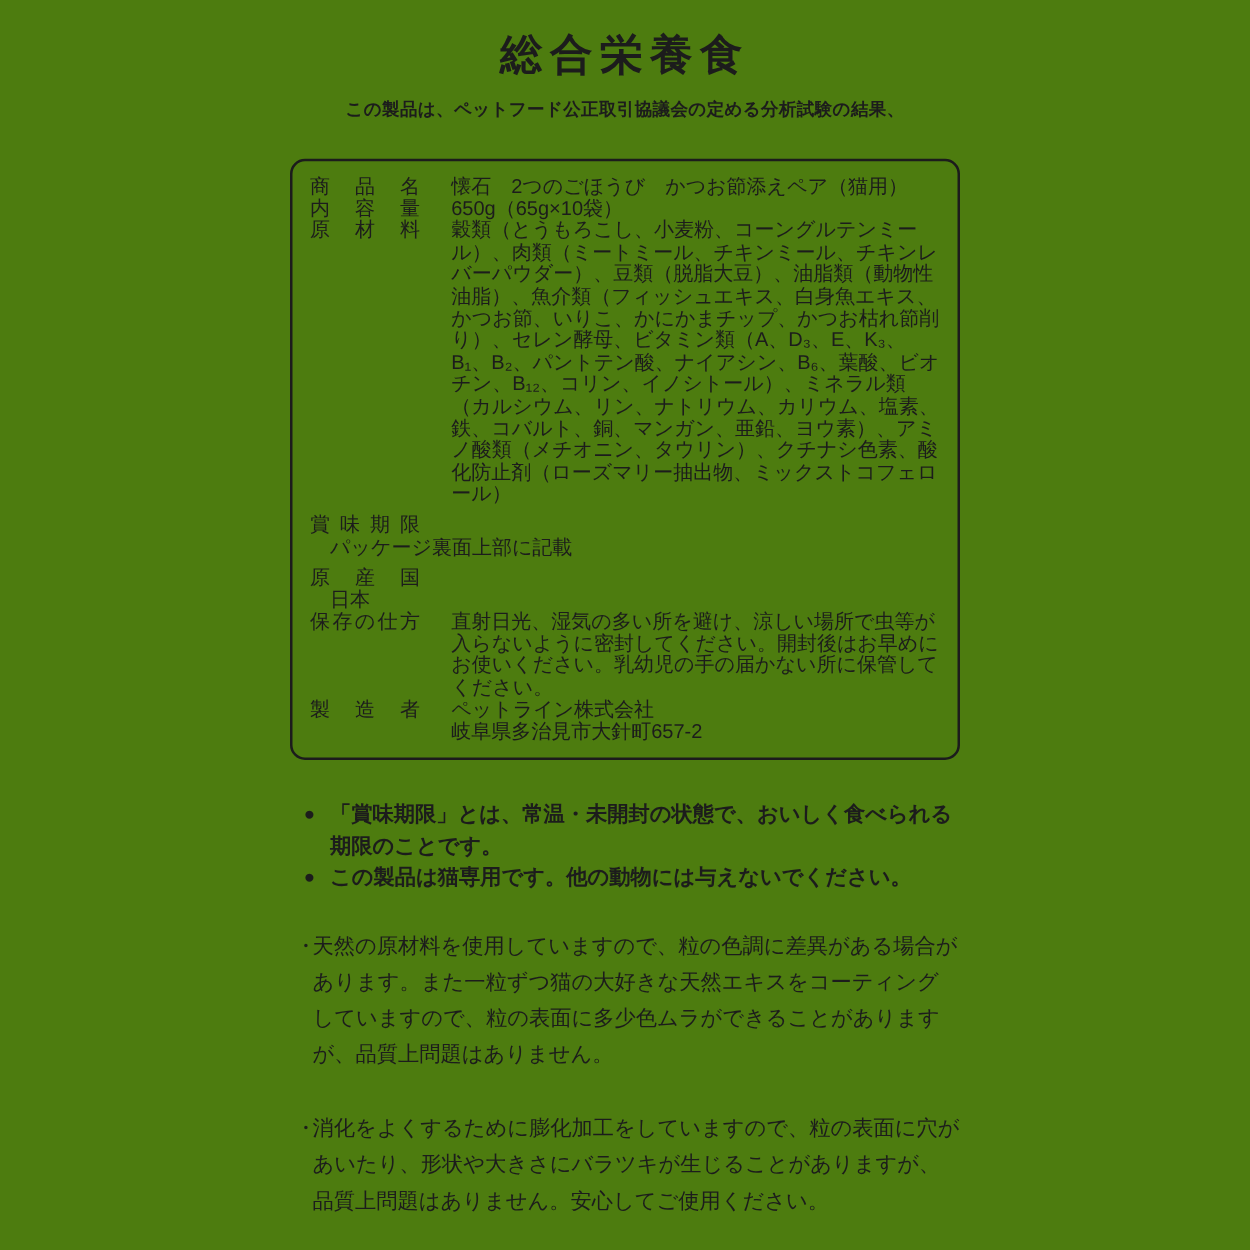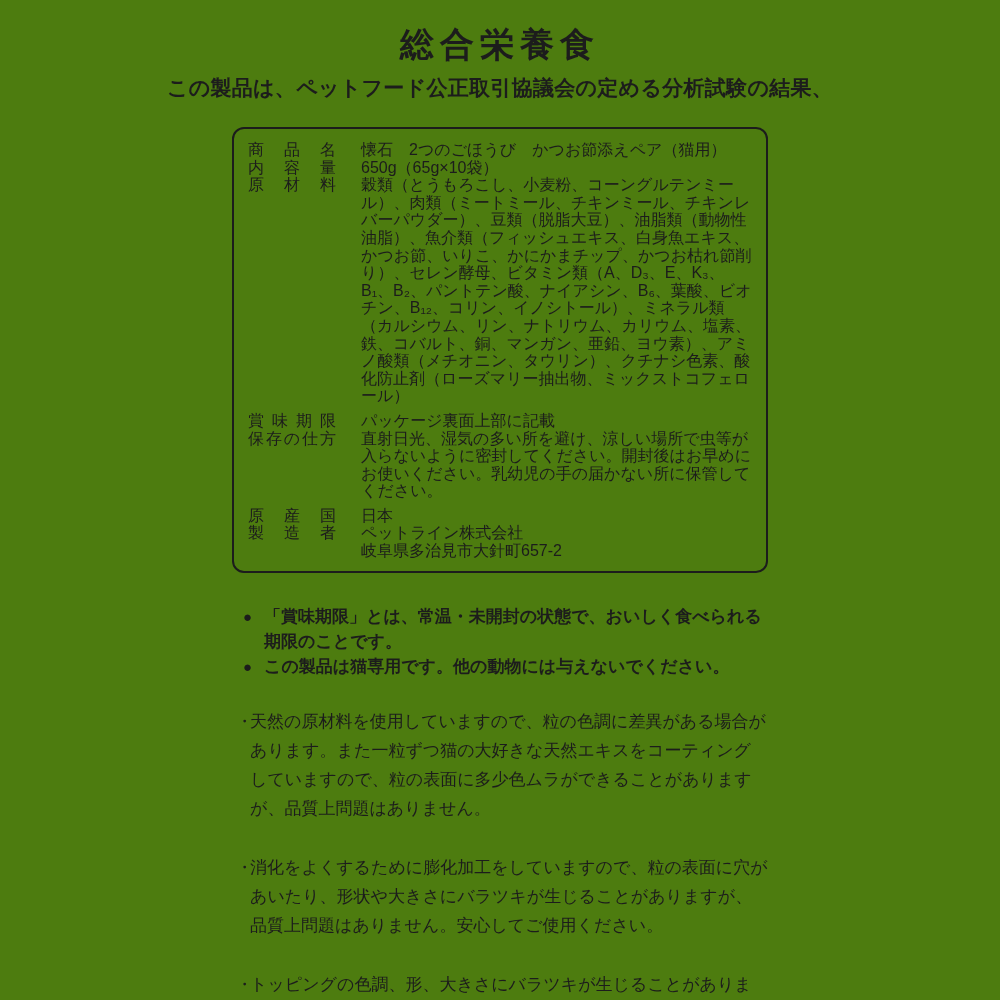--- a/index.html
+++ b/index.html
@@ -15,38 +15,38 @@
     padding-top:24px;
     text-align:center;
     font-size:34px;
     font-weight:800;
     letter-spacing:6px;
     line-height:40px;
   }
   .intro{
     margin-top:12px;
     text-align:center;
-    font-size:21px;
+    font-size:14px;
     font-weight:700;
     line-height:23px;
     letter-spacing:0.3px;
   }
   .specbox{
     box-sizing:border-box;
     margin:28px auto 0 auto;
     width:536px;
     border:2px solid #1c1c1c;
     border-radius:12px;
     padding:12px 12px 11px 14px;
     font-size:16px;
     font-weight:500;
     line-height:17.6px;
   }
   .srow{display:flex;}
-  .srow.gap{margin-top:7px;}
+  .srow.gap{margin-top:7px;flex-direction:column;}
   .slabel{
     flex:none;
     width:88px;
     margin-right:9px;
     text-align:justify;
     text-align-last:justify;
     -moz-text-align-last:justify;
   }
   .sval{flex:1;white-space:pre-line;margin-left:16px;}
   .leadnotes{
@@ -92,27 +92,27 @@
       <div class="sval">650g（65g×10袋）</div>
     </div>
     <div class="srow">
       <div class="slabel">原材料</div>
       <div class="sval">穀類（とうもろこし、小麦粉、コーングルテンミール）、肉類（ミートミール、チキンミール、チキンレバーパウダー）、豆類（脱脂大豆）、油脂類（動物性油脂）、魚介類（フィッシュエキス、白身魚エキス、かつお節、いりこ、かにかまチップ、かつお枯れ節削り）、セレン酵母、ビタミン類（A、D₃、E、K₃、B₁、B₂、パントテン酸、ナイアシン、B₆、葉酸、ビオチン、B₁₂、コリン、イノシトール）、ミネラル類（カルシウム、リン、ナトリウム、カリウム、塩素、鉄、コバルト、銅、マンガン、亜鉛、ヨウ素）、アミノ酸類（メチオニン、タウリン）、クチナシ色素、酸化防止剤（ローズマリー抽出物、ミックストコフェロール）</div>
     </div>
     <div class="srow gap">
       <div class="slabel">賞味期限</div>
       <div class="sval">パッケージ裏面上部に記載</div>
     </div>
+    <div class="srow gap">
+      <div class="slabel">原産国</div>
+      <div class="sval">日本</div>
+    </div>
     <div class="srow">
       <div class="slabel">保存の仕方</div>
       <div class="sval">直射日光、湿気の多い所を避け、涼しい場所で虫等が入らないように密封してください。開封後はお早めにお使いください。乳幼児の手の届かない所に保管してください。</div>
-    </div>
-    <div class="srow gap">
-      <div class="slabel">原産国</div>
-      <div class="sval">日本</div>
     </div>
     <div class="srow">
       <div class="slabel">製造者</div>
       <div class="sval">ペットライン株式会社
 岐阜県多治見市大針町657-2</div>
     </div>
   </div>
 
   <div class="leadnotes">
     <div class="bnote">

